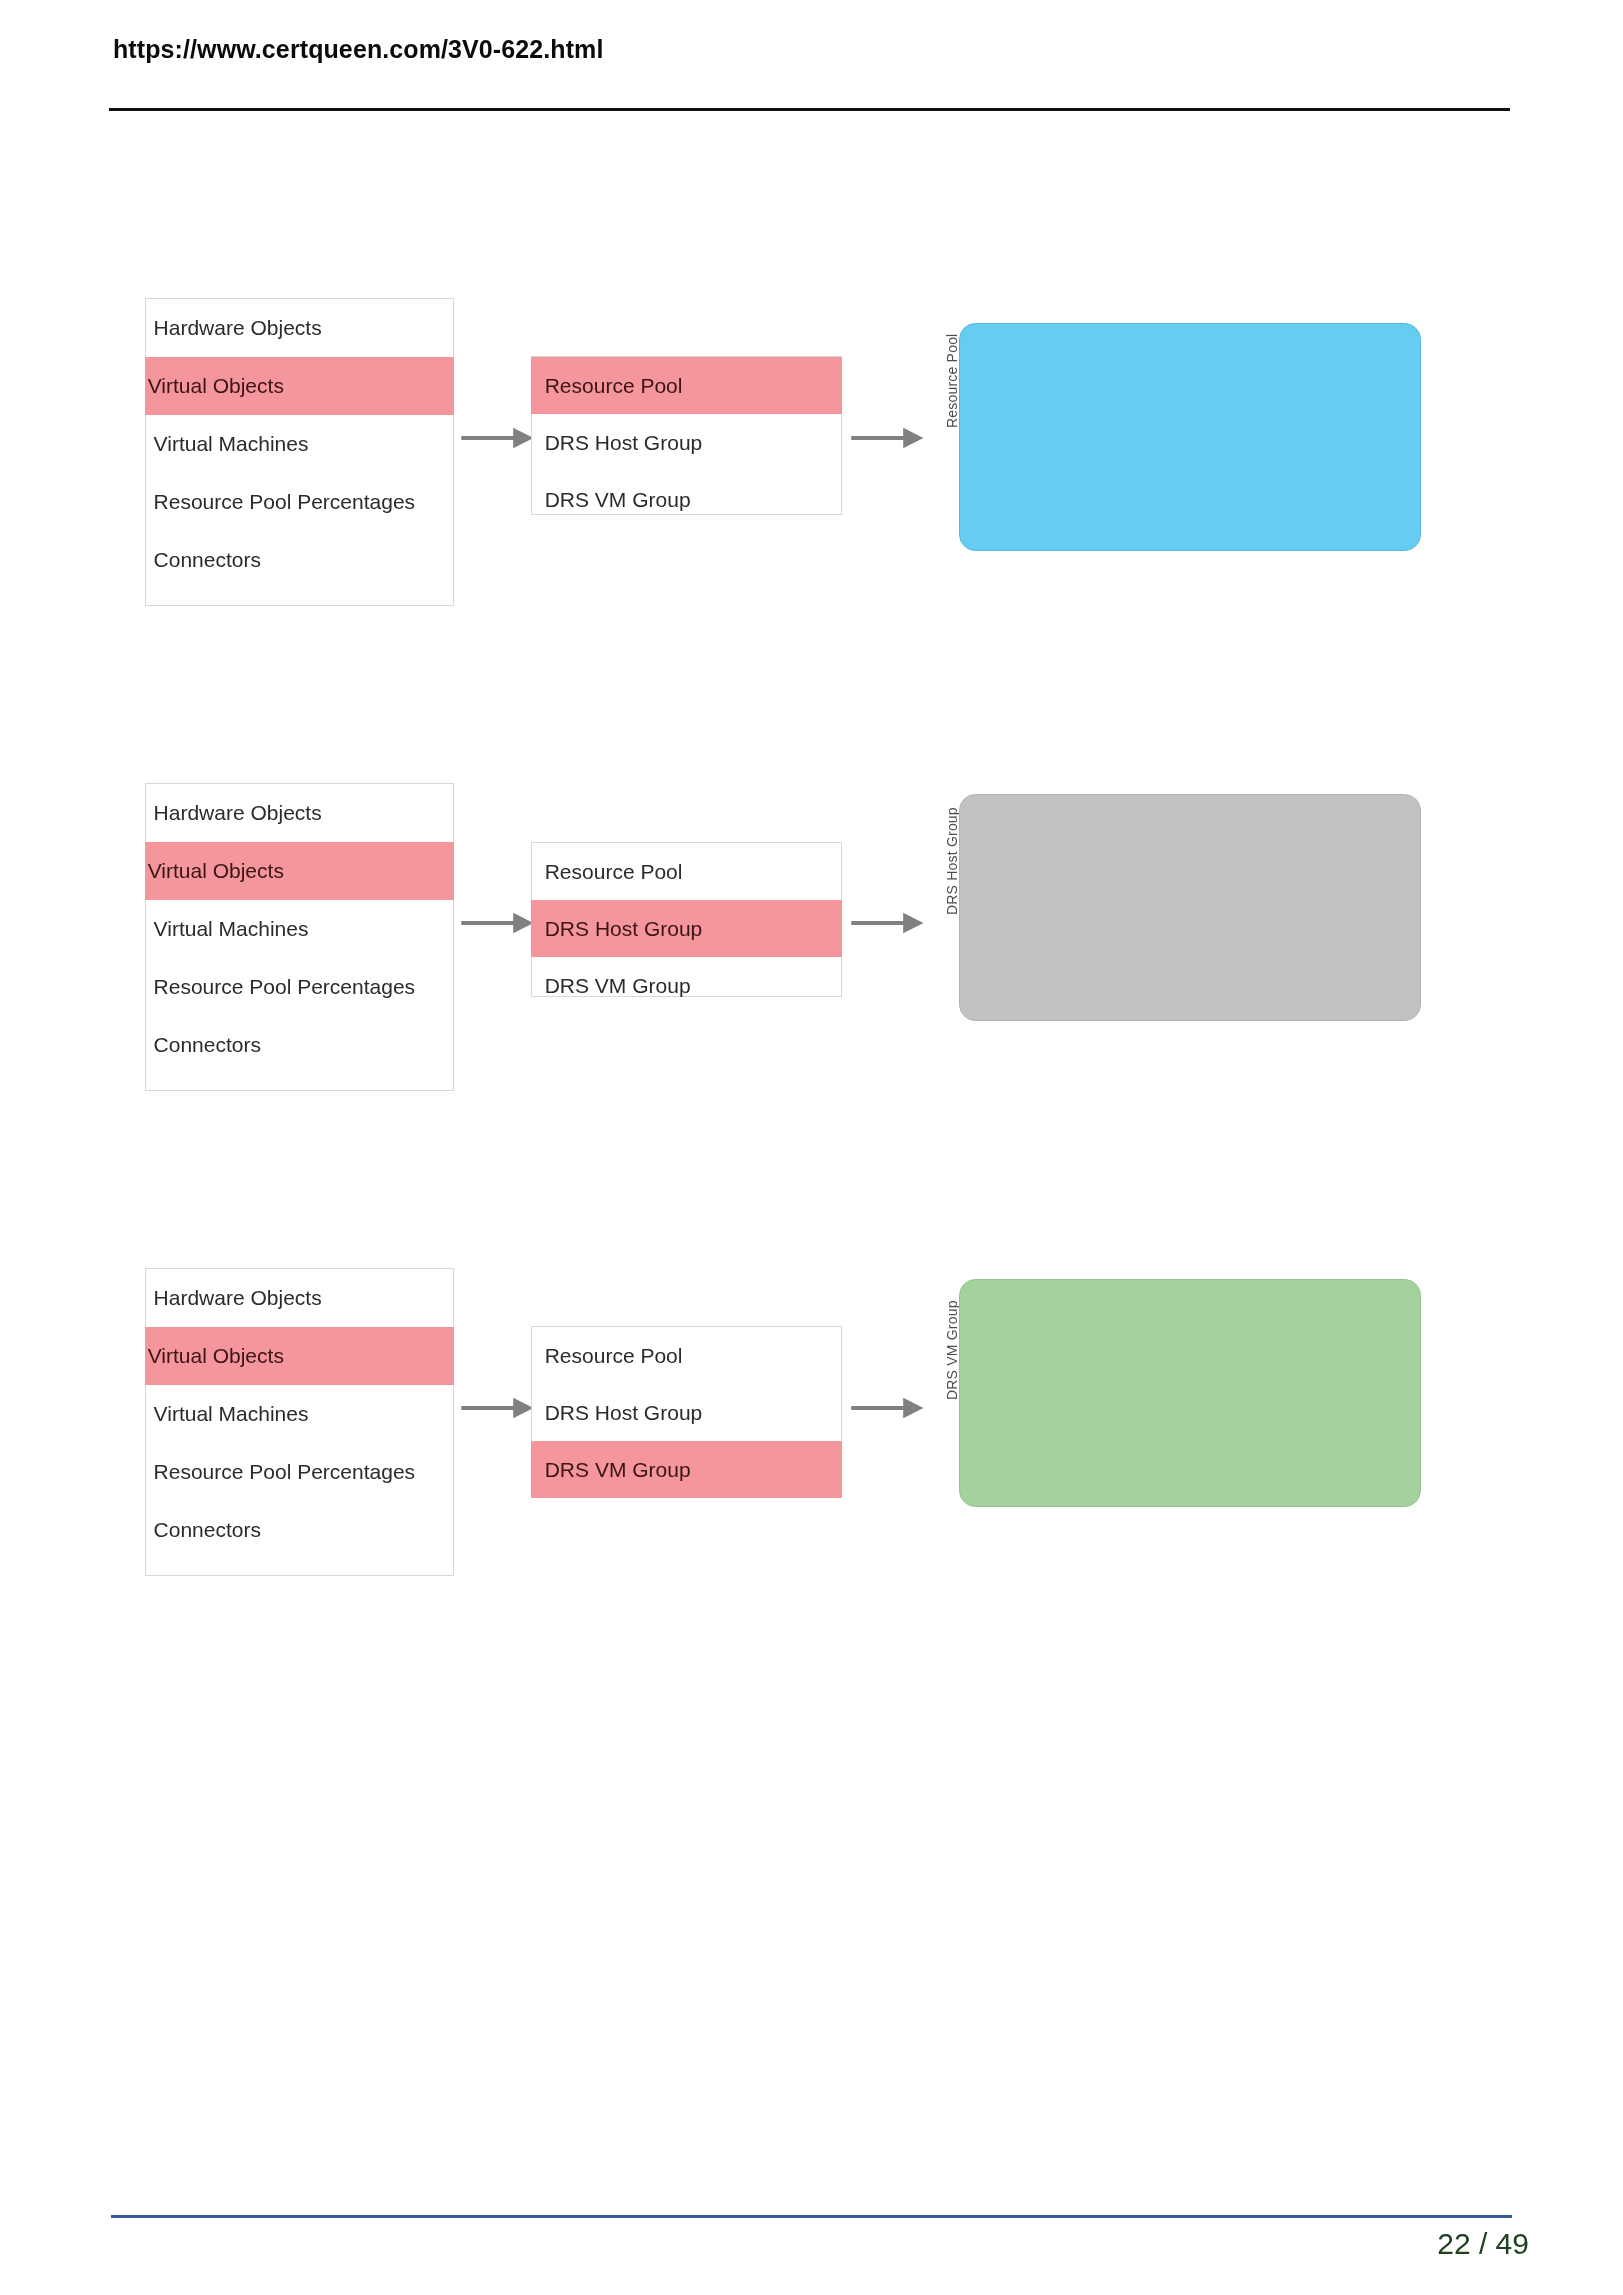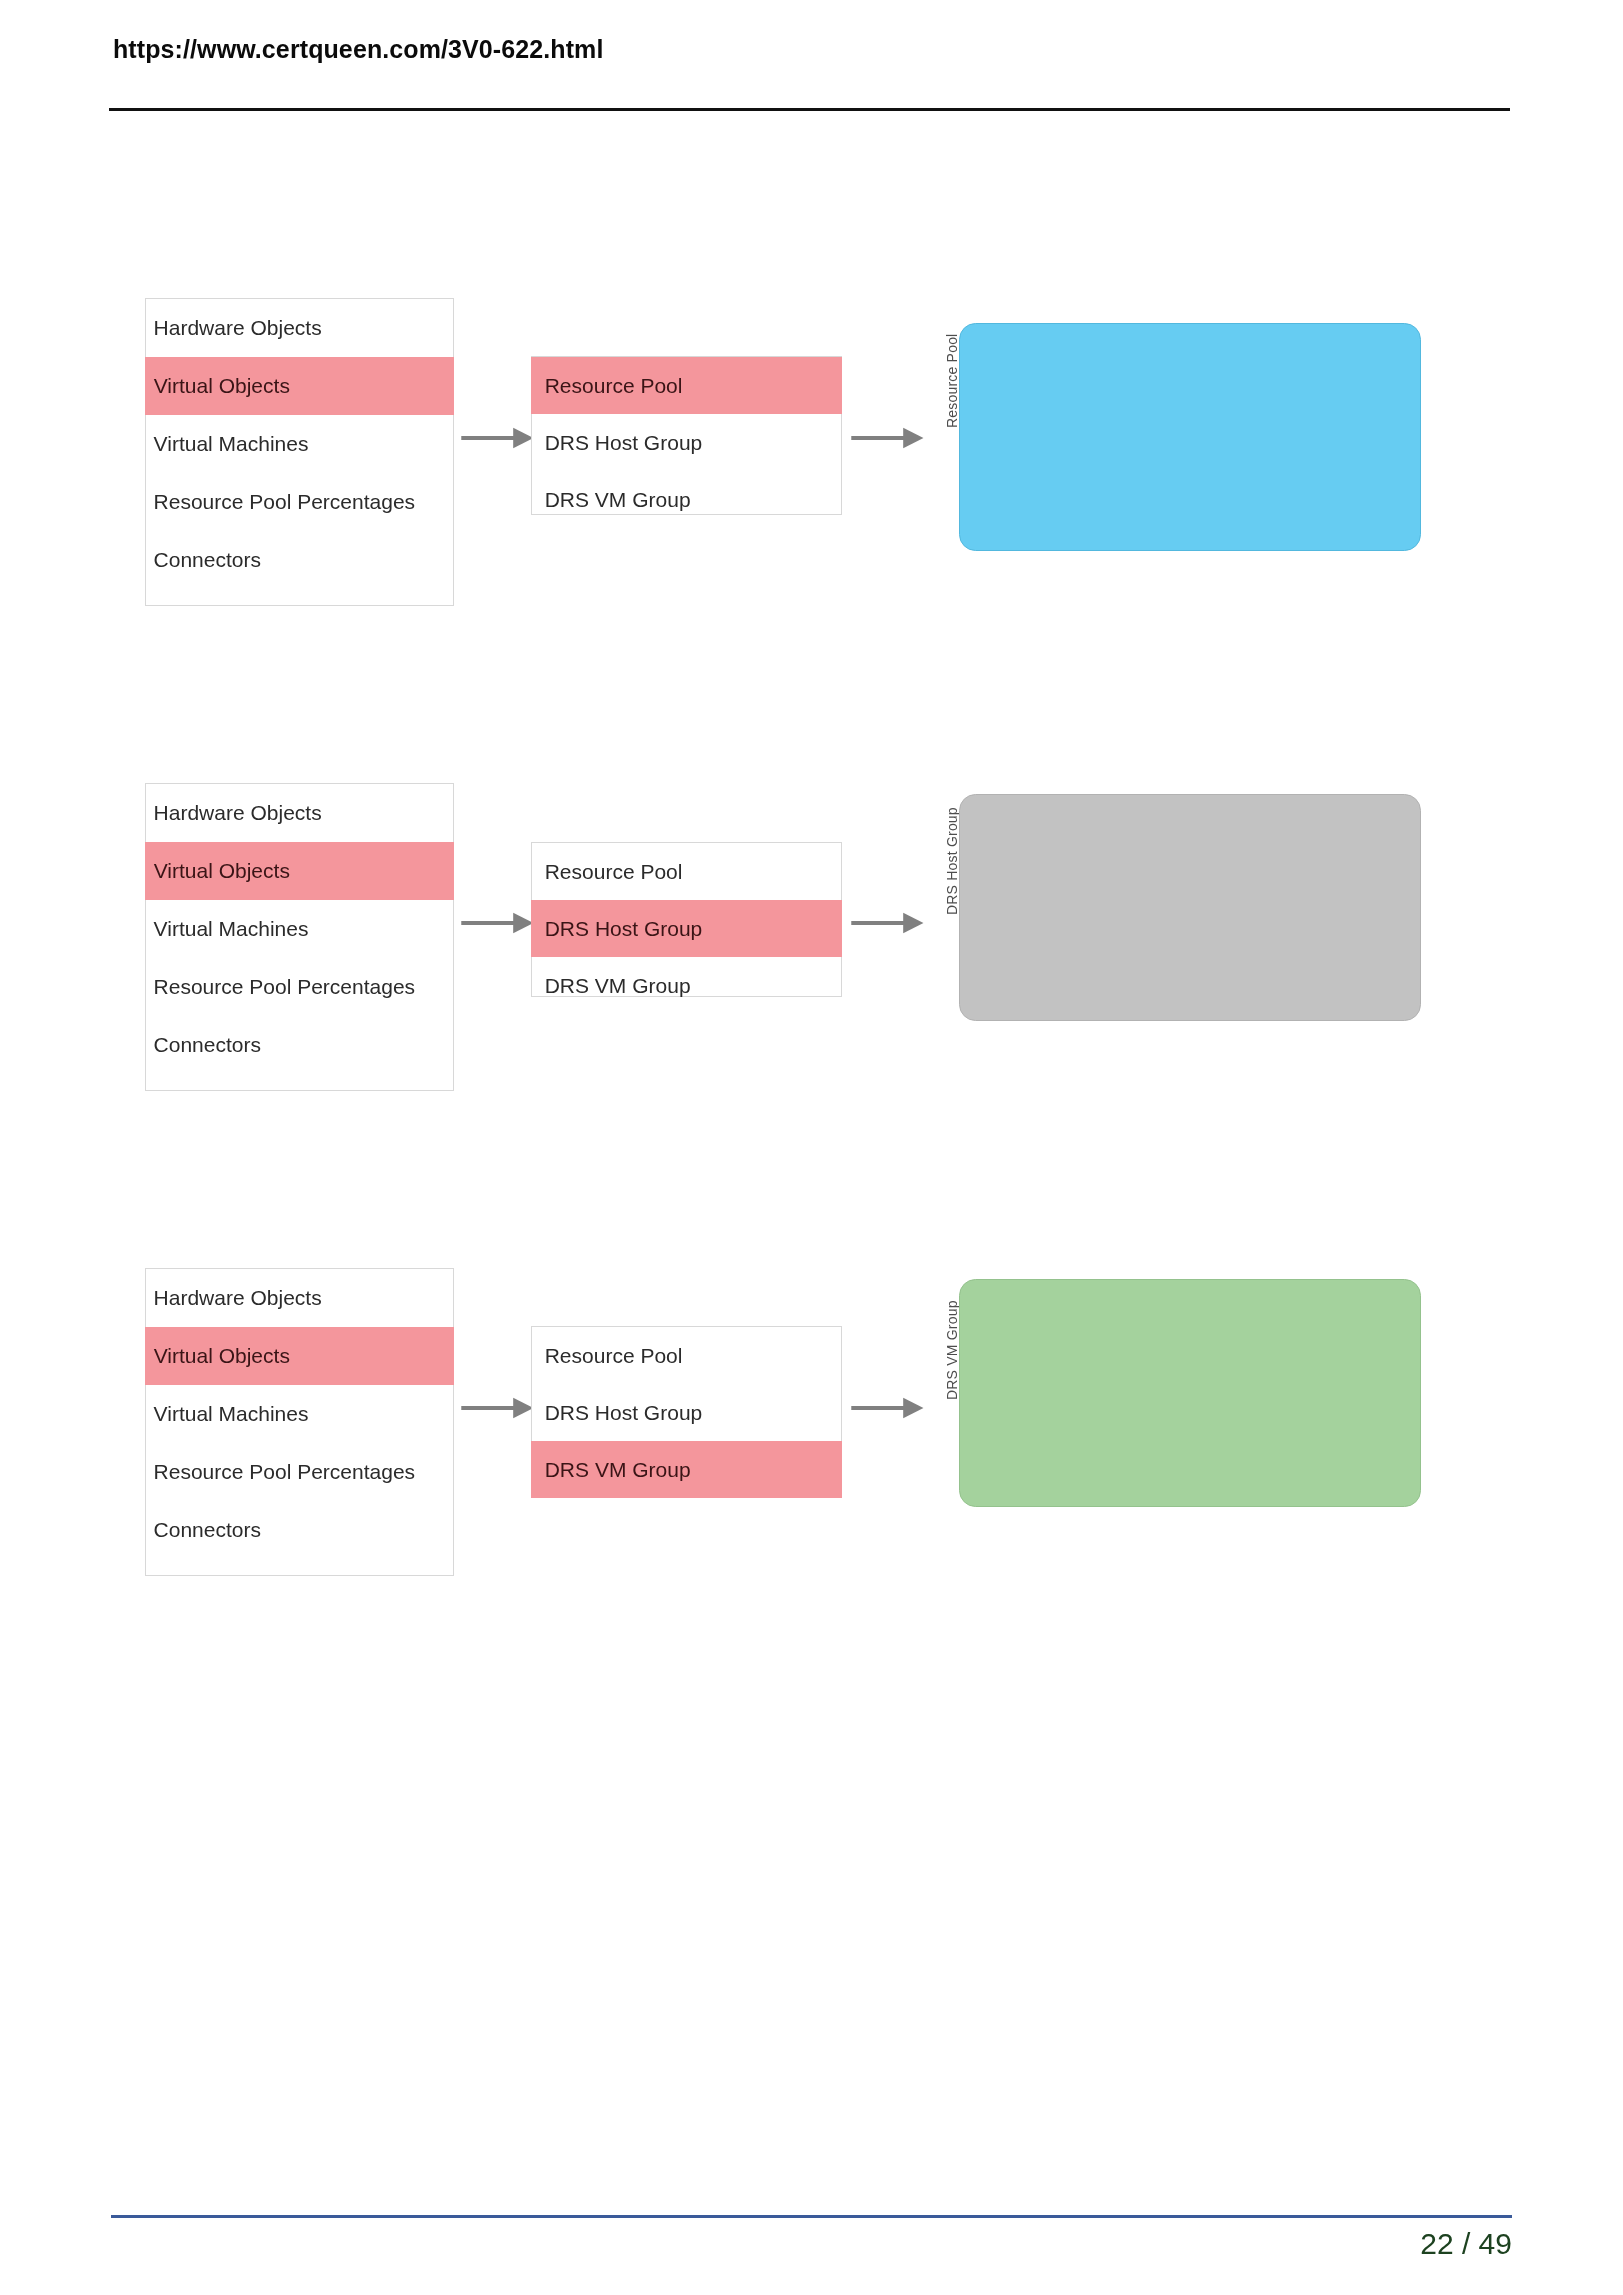--- a/index.html
+++ b/index.html
@@ -79,21 +79,21 @@
     font-size: 21px;
     color: #2b2b2b;
     white-space: nowrap;
     box-sizing: border-box;
   }
   .source-row.is-highlighted {
     background: #f4969c;
     color: #3a1416;
     margin-left: -1.3px;
     margin-right: -1.3px;
-    padding-left: 9px;
+    padding-left: 3px;
   }
 
   
   .option-panel {
     position: absolute;
     top: 0;
     width: 311px;
     background: #ffffff;
     border: 1.3px solid #d8d8d8;
     box-sizing: border-box;
@@ -187,21 +187,21 @@
   .footer-rule {
     position: absolute;
     left: 111px;
     top: 34px;
     width: 1401px;
     height: 2.5px;
     background: #3a5a99;
   }
   .footer-page-number {
     position: absolute;
-    right: 111px;
+    right: 94px;
     top: 46px;
     font-size: 30px;
     color: #1d4220;
     white-space: nowrap;
     text-align: center;
   }
 </style>
 </head>
 <body>
 

